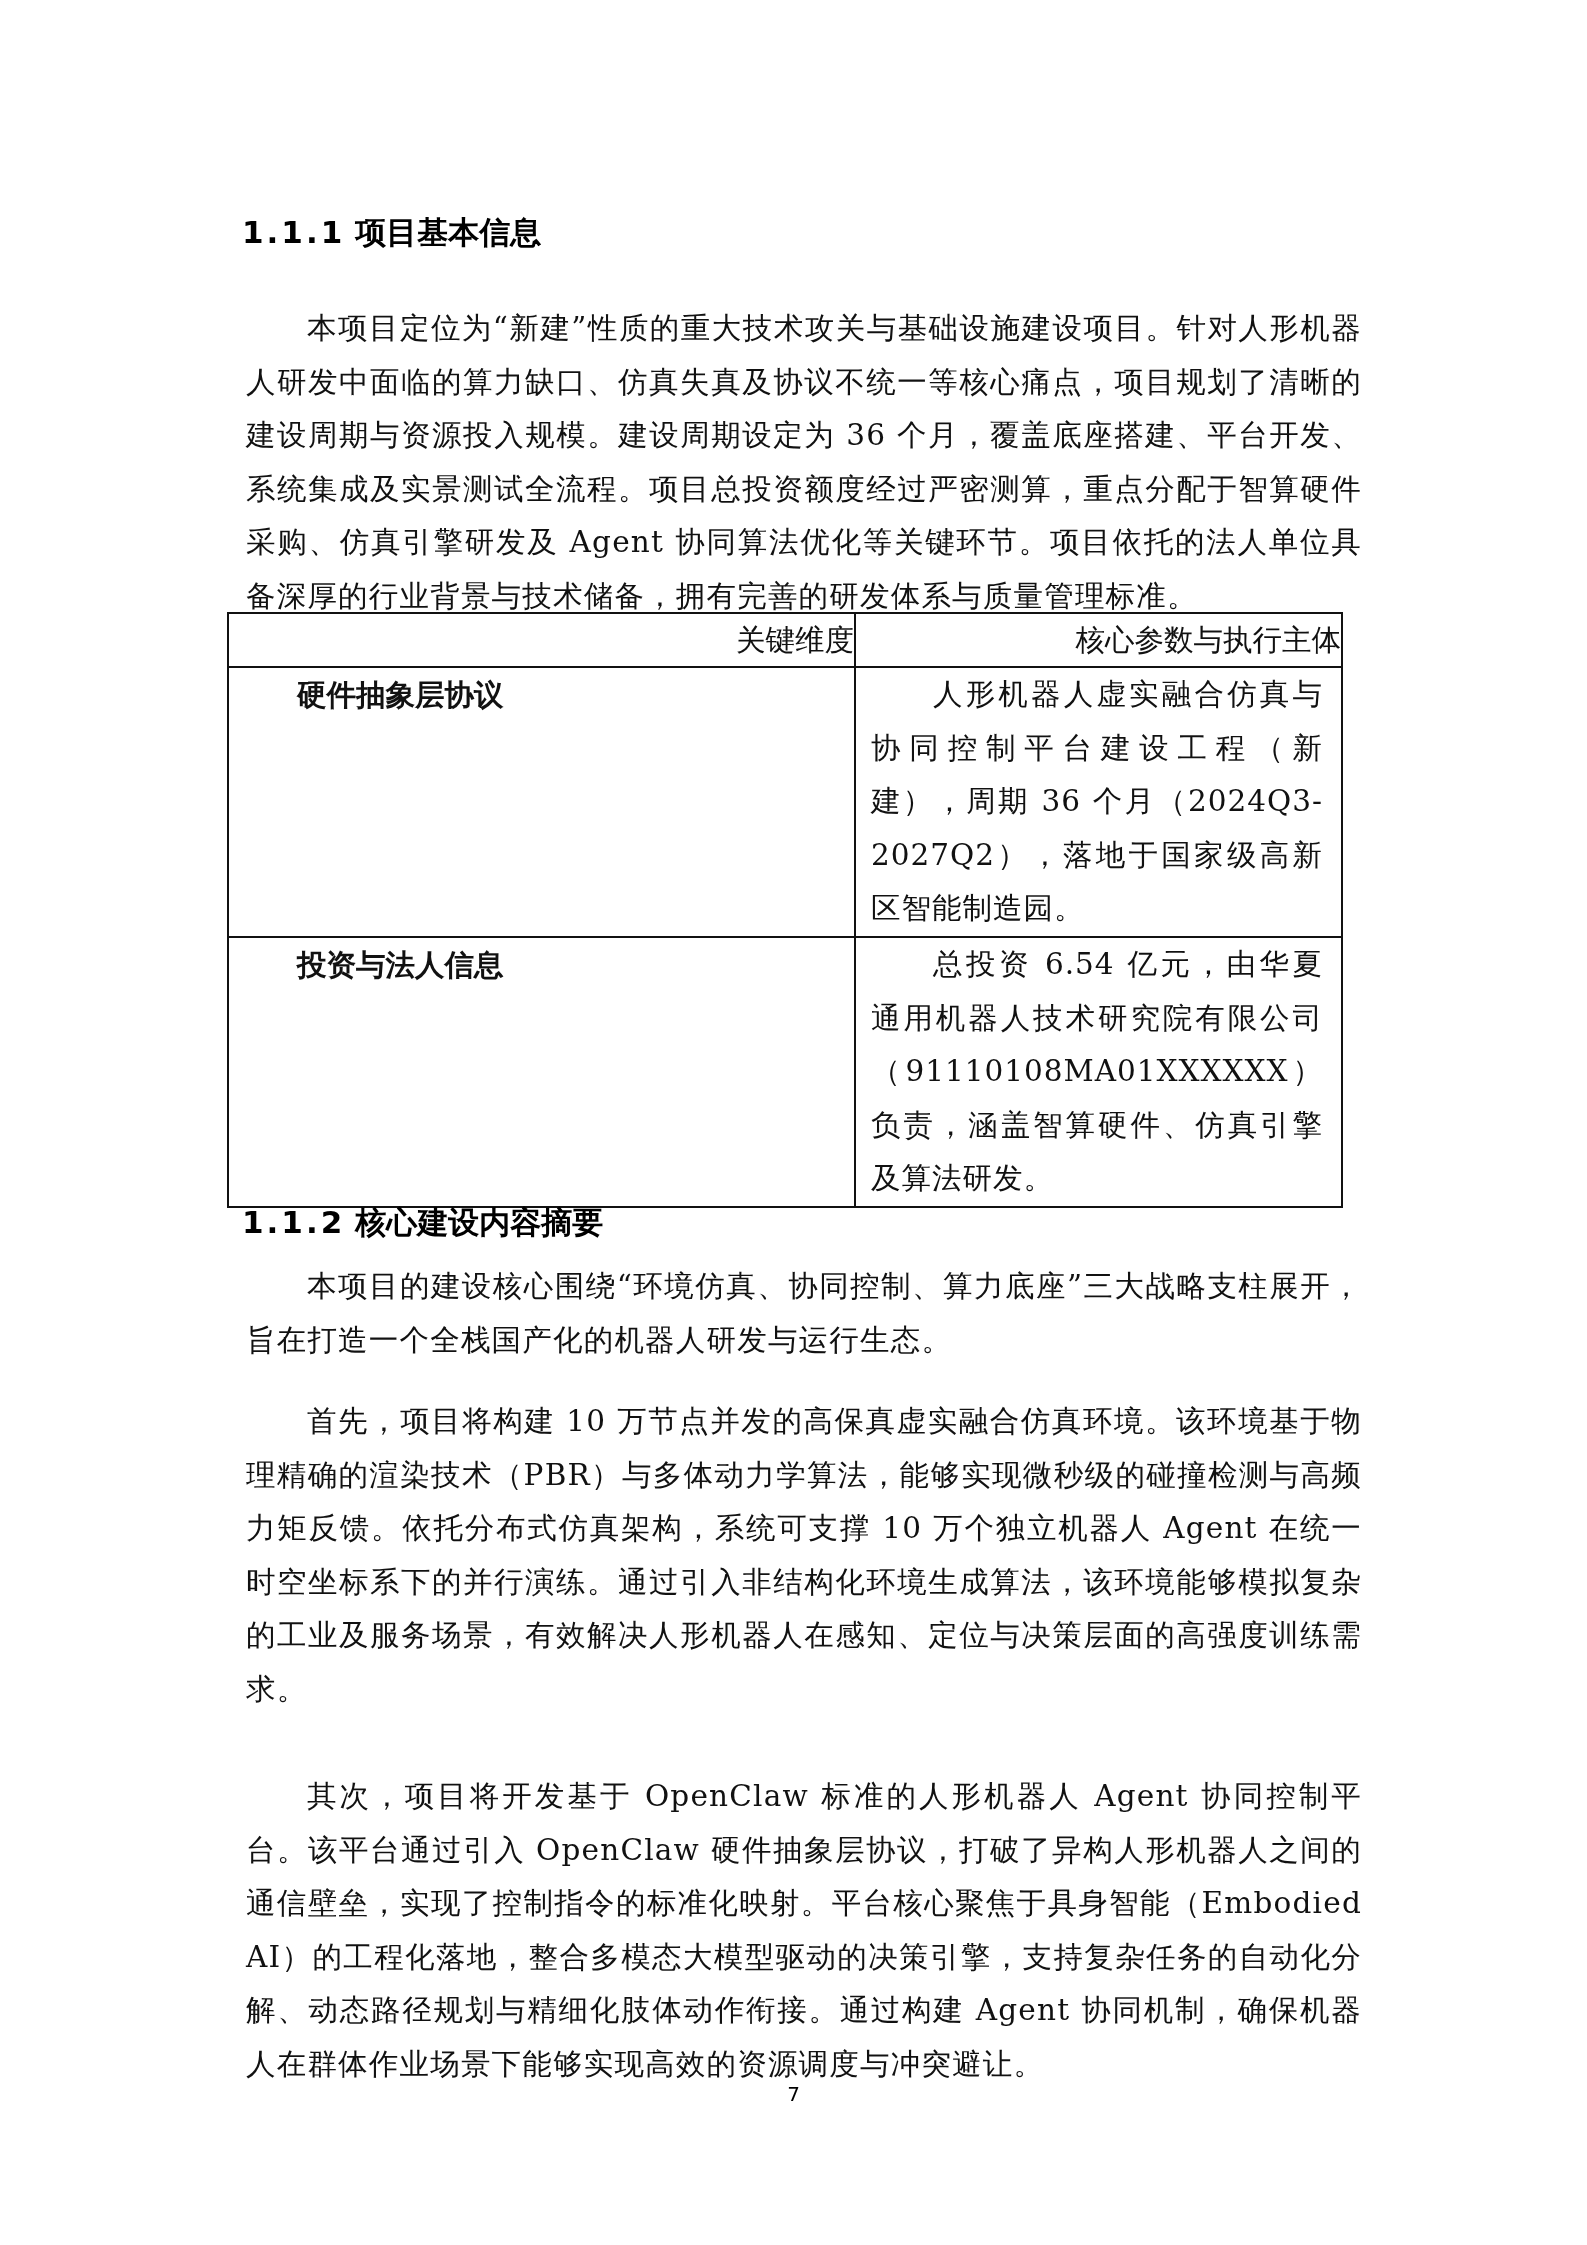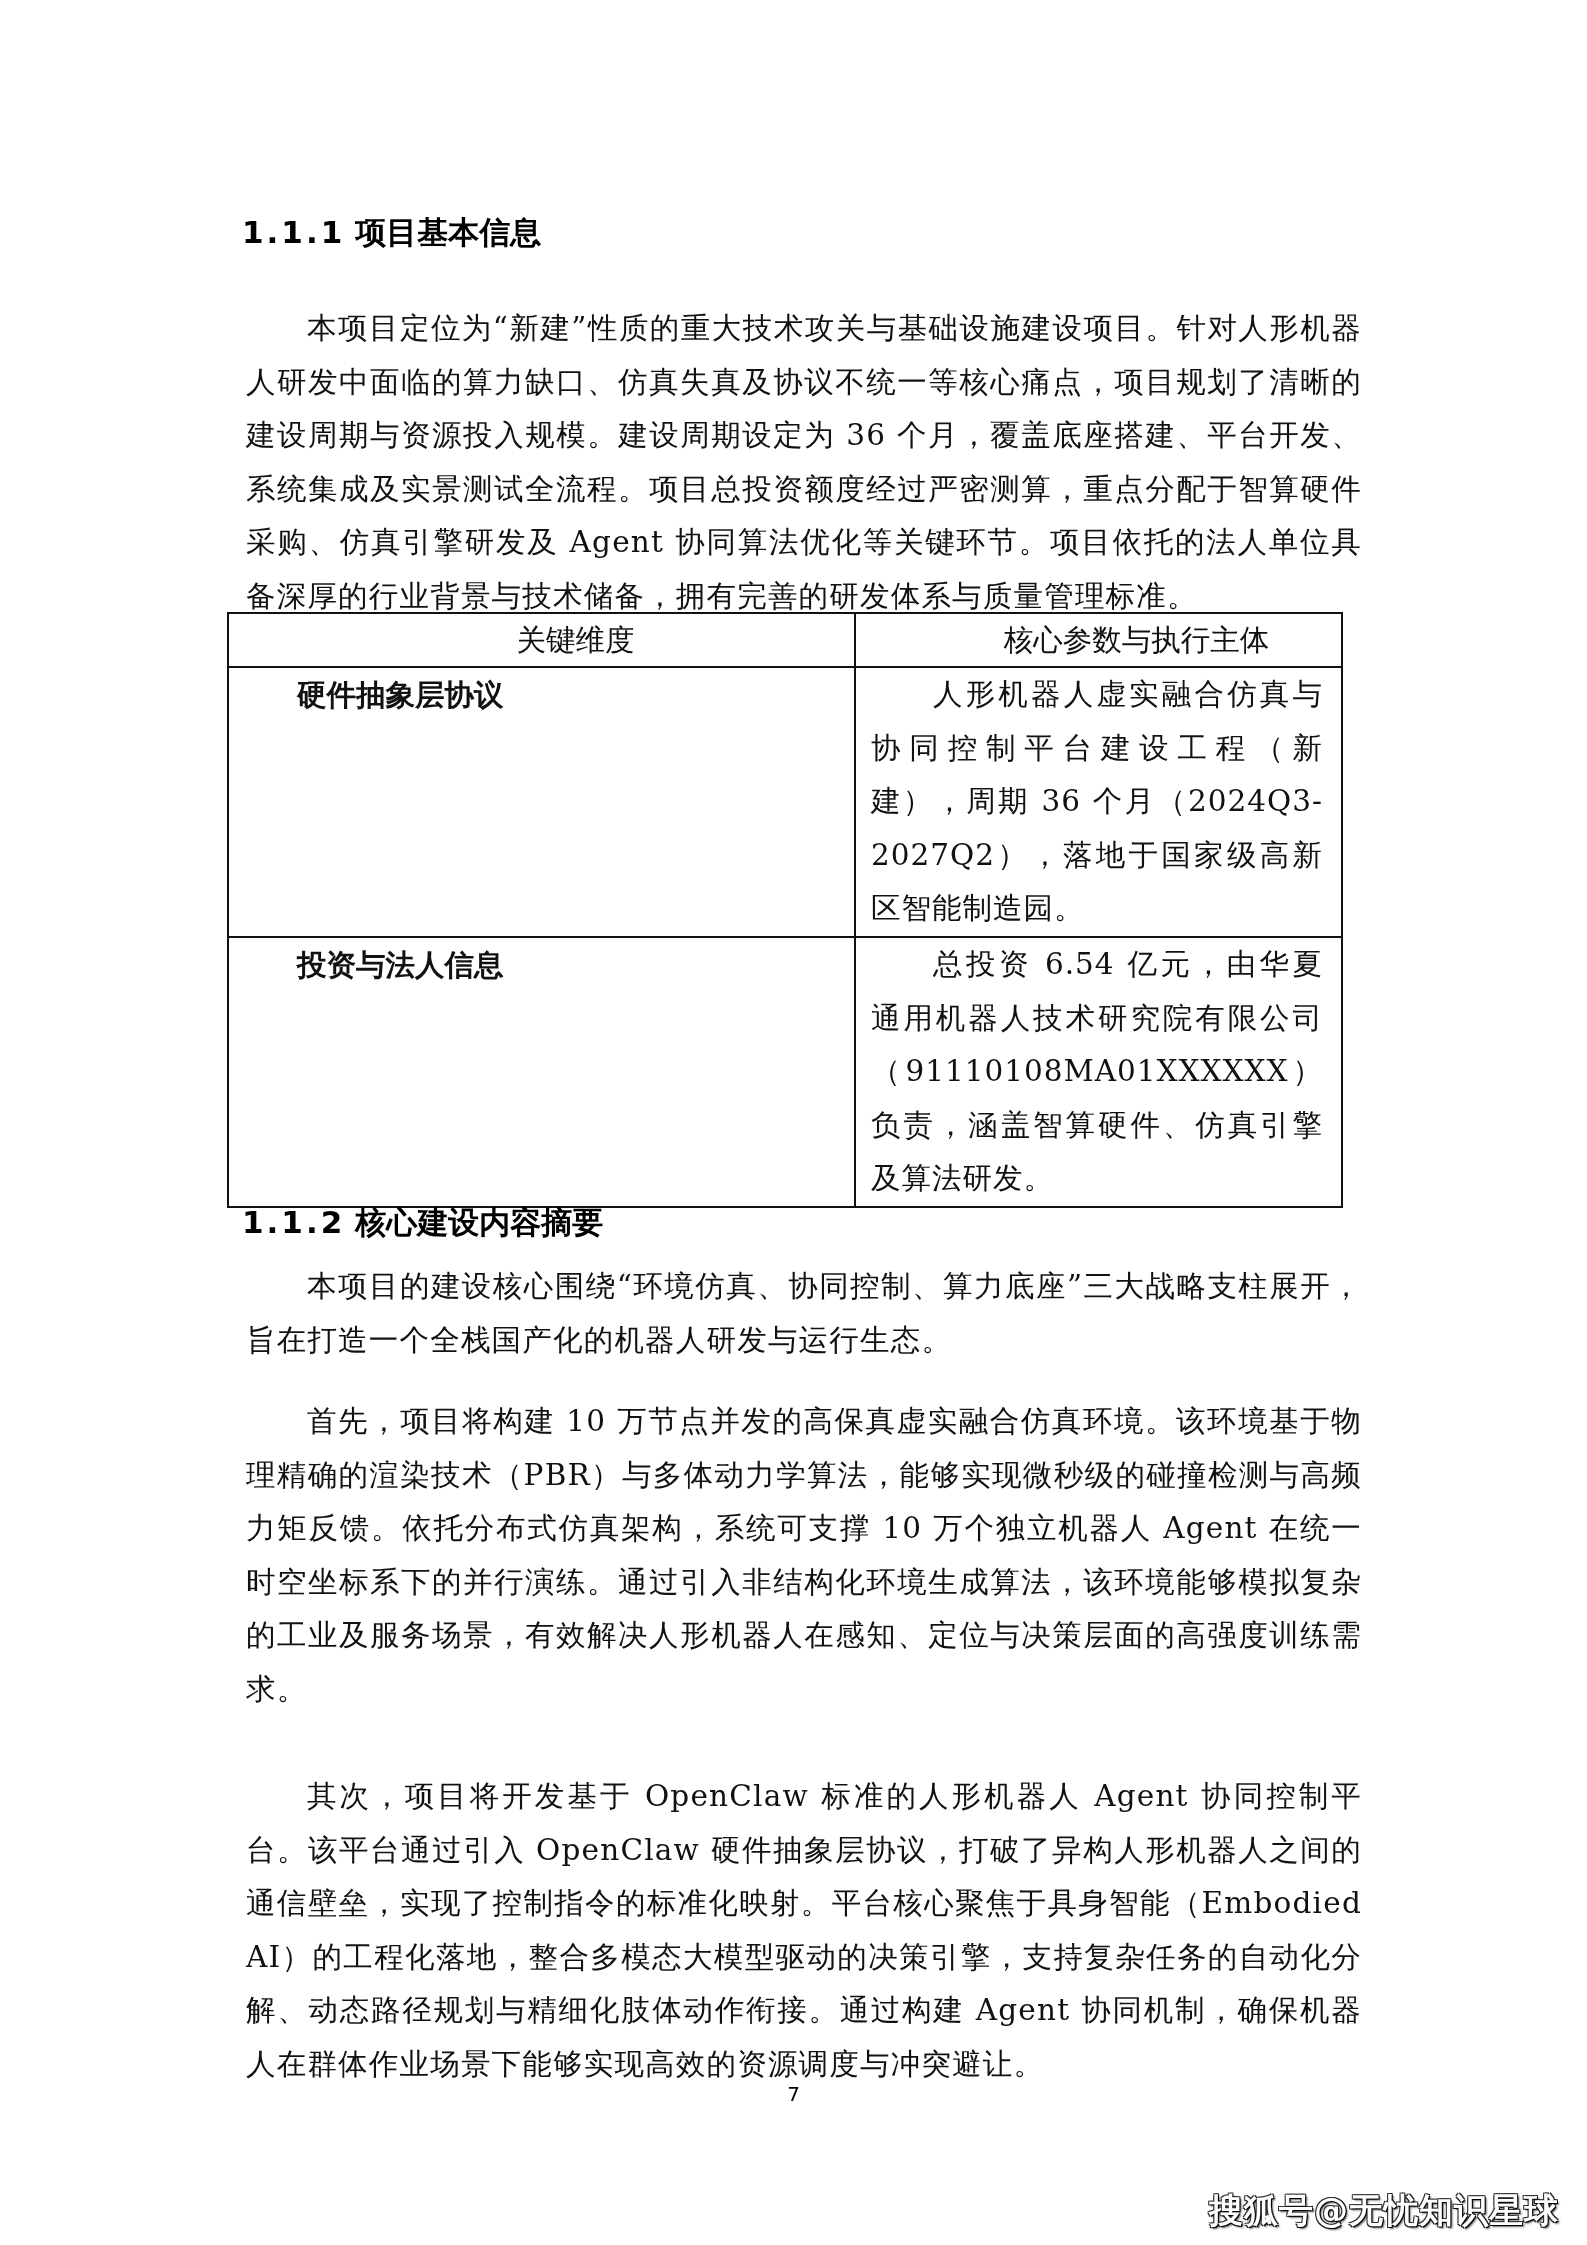--- a/index.html
+++ b/index.html
@@ -9,21 +9,21 @@
   .heading { position: absolute; left: 242px; margin: 0;
              font-family: "DejaVu Sans", "Liberation Sans", sans-serif;
              font-weight: bold; font-size: 31px; line-height: 40px; color: #000; white-space: nowrap; }
   .heading .num { letter-spacing: 3px; margin-right: 10px; }
   .para { position: absolute; left: 242px; width: 1116px; margin: 4px;
           font-size: 29.5px; line-height: 53.6px; text-align: justify;
           text-indent: 61px; letter-spacing: 1.2px; }
   table.info { position: absolute; left: 227px; top: 612px; width: 1116px;
                border-collapse: collapse; font-size: 29.5px; }
   table.info td, table.info th { border: 2px solid #111; vertical-align: top; padding: 0; }
-  table.info th { font-weight: normal; height: 52px; text-align: center; }
+  table.info th { font-weight: normal; height: 52px; text-align: right; }
   .col1 { width: 557px; }
   .hcell1 { padding-left: 68px !important; line-height: 52px; }
   .hcell2 { padding-left: 76px !important; line-height: 52px; margin-top: 12px; }
   .rowlabel { padding-left: 68px !important; font-weight: bold; line-height: 53.6px; padding-top: 0; }
   .rowval { padding: 0 18px 0 15px !important; line-height: 53.6px; text-align: justify;
             text-indent: 62px; letter-spacing: 1px; }
   .row1 td { height: 221px; }
   .row2 td { height: 206px; }
   .pagenum { position: absolute; left: 0; width: 1587px; top: 2082px; text-align: center;
              font-family: "DejaVu Sans", "Liberation Sans", sans-serif; font-size: 20px; color: #000; }
@@ -62,14 +62,13 @@
 
   <h2 class="heading" style="top:1202px;">
     <span class="num">1.1.2</span><span>核心建设内容摘要</span>
   </h2>
 
   <p class="para" style="top:1256px;">本项目的建设核心围绕“环境仿真、协同控制、算力底座”三大战略支柱展开，旨在打造一个全栈国产化的机器人研发与运行生态。</p>
   <p class="para" style="top:1391px;">首先，项目将构建 10 万节点并发的高保真虚实融合仿真环境。该环境基于物理精确的渲染技术（PBR）与多体动力学算法，能够实现微秒级的碰撞检测与高频力矩反馈。依托分布式仿真架构，系统可支撑 10 万个独立机器人 Agent 在统一时空坐标系下的并行演练。通过引入非结构化环境生成算法，该环境能够模拟复杂的工业及服务场景，有效解决人形机器人在感知、定位与决策层面的高强度训练需求。</p>
   <p class="para" style="top:1766px;">其次，项目将开发基于 OpenClaw 标准的人形机器人 Agent 协同控制平台。该平台通过引入 OpenClaw 硬件抽象层协议，打破了异构人形机器人之间的通信壁垒，实现了控制指令的标准化映射。平台核心聚焦于具身智能（Embodied AI）的工程化落地，整合多模态大模型驱动的决策引擎，支持复杂任务的自动化分解、动态路径规划与精细化肢体动作衔接。通过构建 Agent 协同机制，确保机器人在群体作业场景下能够实现高效的资源调度与冲突避让。</p>
 
   <div class="pagenum">7</div>
-  <div class="watermark">搜狐号@无忧知识星球</div>
 </div>
 
 </body></html>

